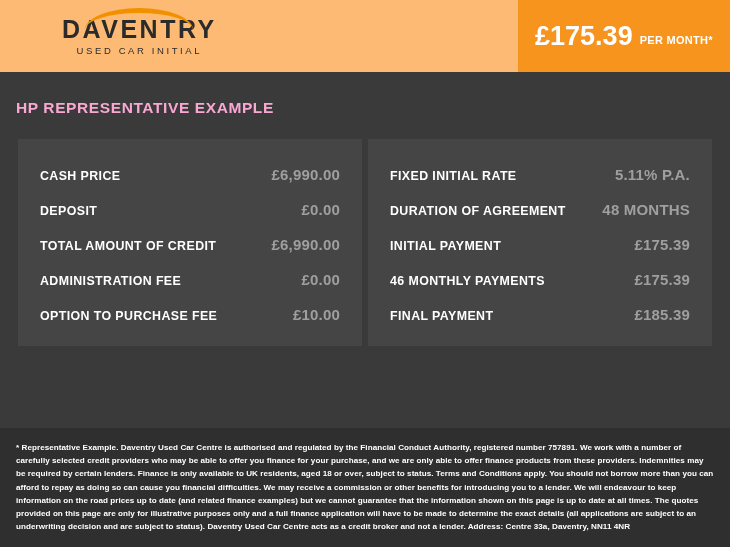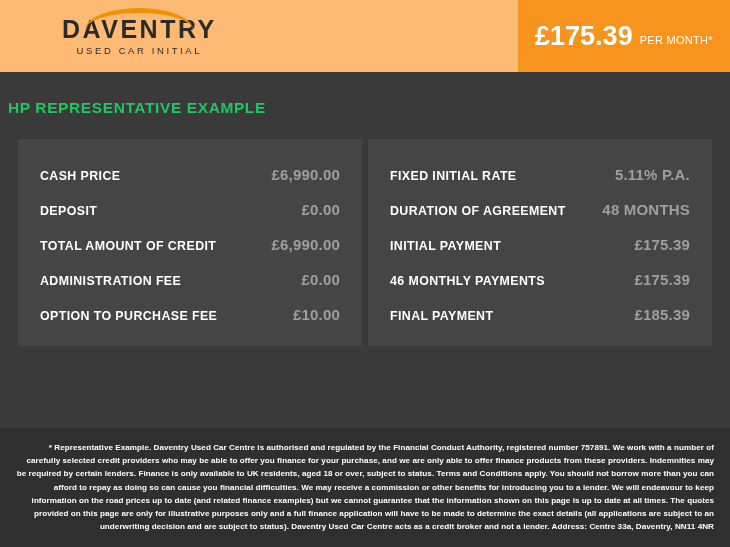--- a/index.html
+++ b/index.html
@@ -63,32 +63,32 @@
     gap: 7px;
     color: #ffffff;
   }
   .price-amount {
     font-size: 27px;
     font-weight: bold;
     letter-spacing: 0px;
   }
   .price-per {
     font-size: 11px;
-    font-weight: normal;
+    font-weight: bold;
     letter-spacing: 0.3px;
     padding-top: 8px;
   }
 
   
   .title {
-    color: #22c55e;
+    color: #f9a8d4;
     font-size: 15.5px;
     font-weight: bold;
     letter-spacing: 0.6px;
-    padding: 27px 0 0 8px;
+    padding: 27px 0 0 16px;
   }
 
   
   .panels {
     display: flex;
     gap: 6px;
     padding: 22px 18px 0 18px;
   }
   .panel {
     flex: 1 1 0;
@@ -122,21 +122,21 @@
     left: 0; right: 0; bottom: 0;
     background: #2f2f2f;
     padding: 13px 16px 14px 16px;
   }
   .disclaimer p {
     color: #ffffff;
     font-size: 8.1px;
     font-weight: bold;
     line-height: 1.62;
     letter-spacing: 0.05px;
-    text-align: right;
+    text-align: left;
   }
 </style>
 </head>
 <body>
 
 <div class="page">
 
   <div class="header">
     <div class="logo-wrap">
       <div class="logo">

